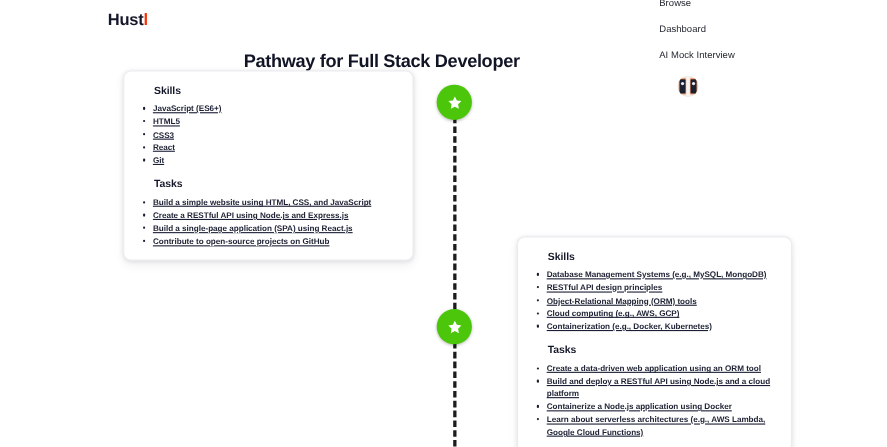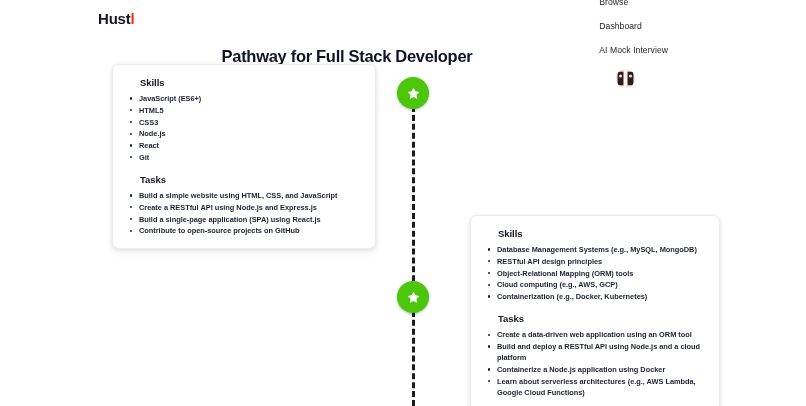--- a/index.html
+++ b/index.html
@@ -133,20 +133,21 @@
     color: #121628;
     margin: 0 0 5px 13px;
     letter-spacing: -0.05px;
   }
   .section-title.tasks { margin-top: 11px; }
 
   ul.bullets {
     list-style: none;
     margin: 0;
     padding: 0;
+    text-decoration: underline;
   }
   ul.bullets li {
     position: relative;
     font-size: 7.4px;
     font-weight: 700;
     color: #1d2133;
     line-height: 1.52;
     padding-left: 12px;
     margin-bottom: 0.5px;
     letter-spacing: -0.02px;
@@ -205,21 +206,20 @@
     <path fill="#ffffff" d="M12 2.6l2.93 5.94 6.56.95-4.75 4.63 1.12 6.53L12 17.57l-5.86 3.08 1.12-6.53L2.51 9.49l6.56-.95z"></path>
   </svg>
 </div>
 
 <div class="card card-left">
   <div class="section-title">Skills</div>
   <ul class="bullets">
     <li>JavaScript (ES6+)</li>
     <li>HTML5</li>
     <li>CSS3</li>
-    <li>Node.js</li>
     <li>React</li>
     <li>Git</li>
   </ul>
 
   <div class="section-title tasks">Tasks</div>
   <ul class="bullets">
     <li>Build a simple website using HTML, CSS, and JavaScript</li>
     <li>Create a RESTful API using Node.js and Express.js</li>
     <li>Build a single-page application (SPA) using React.js</li>
     <li>Contribute to open-source projects on GitHub</li>

